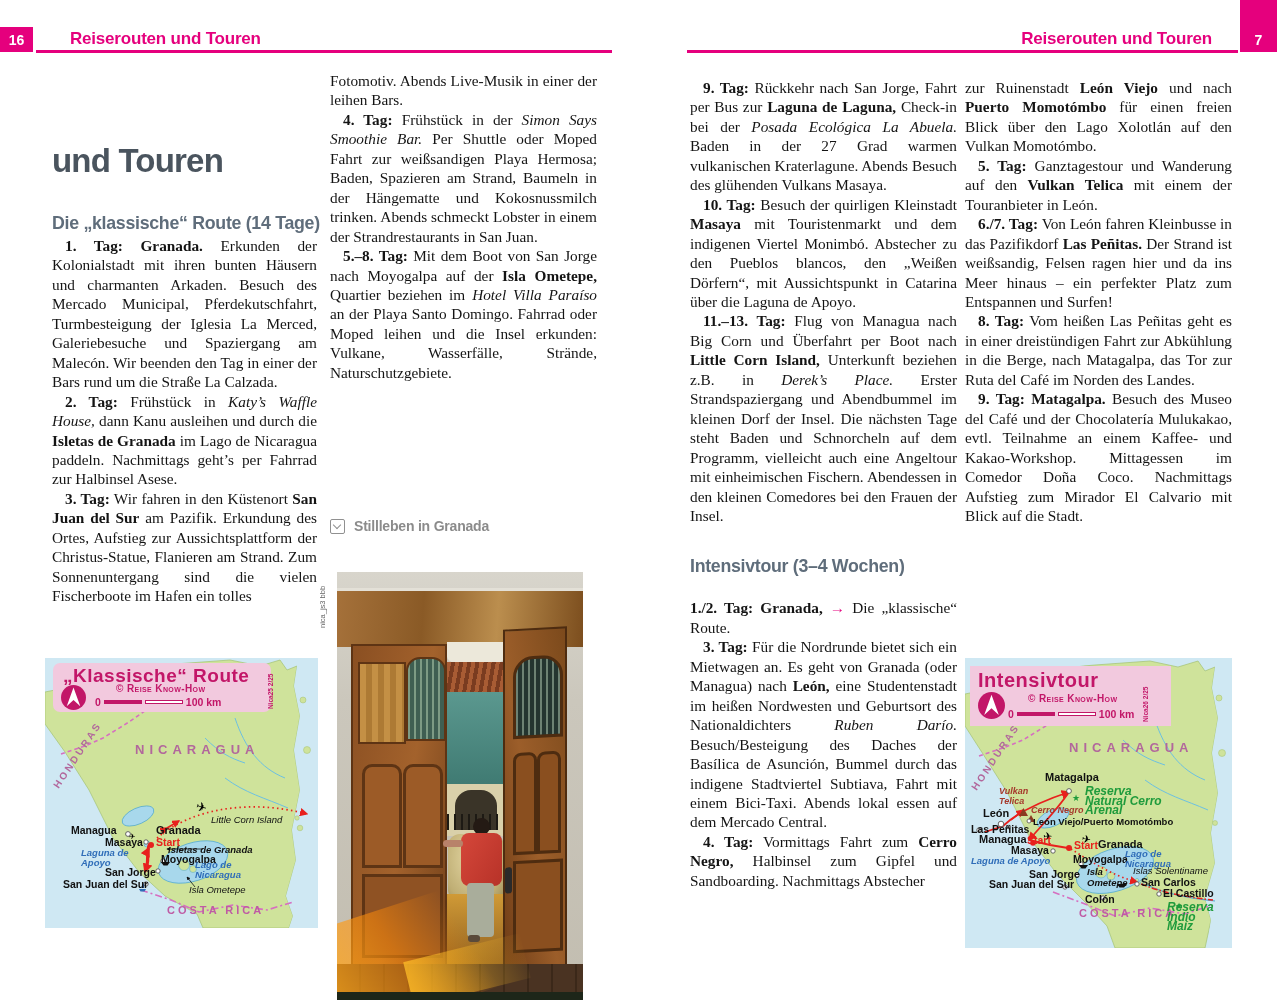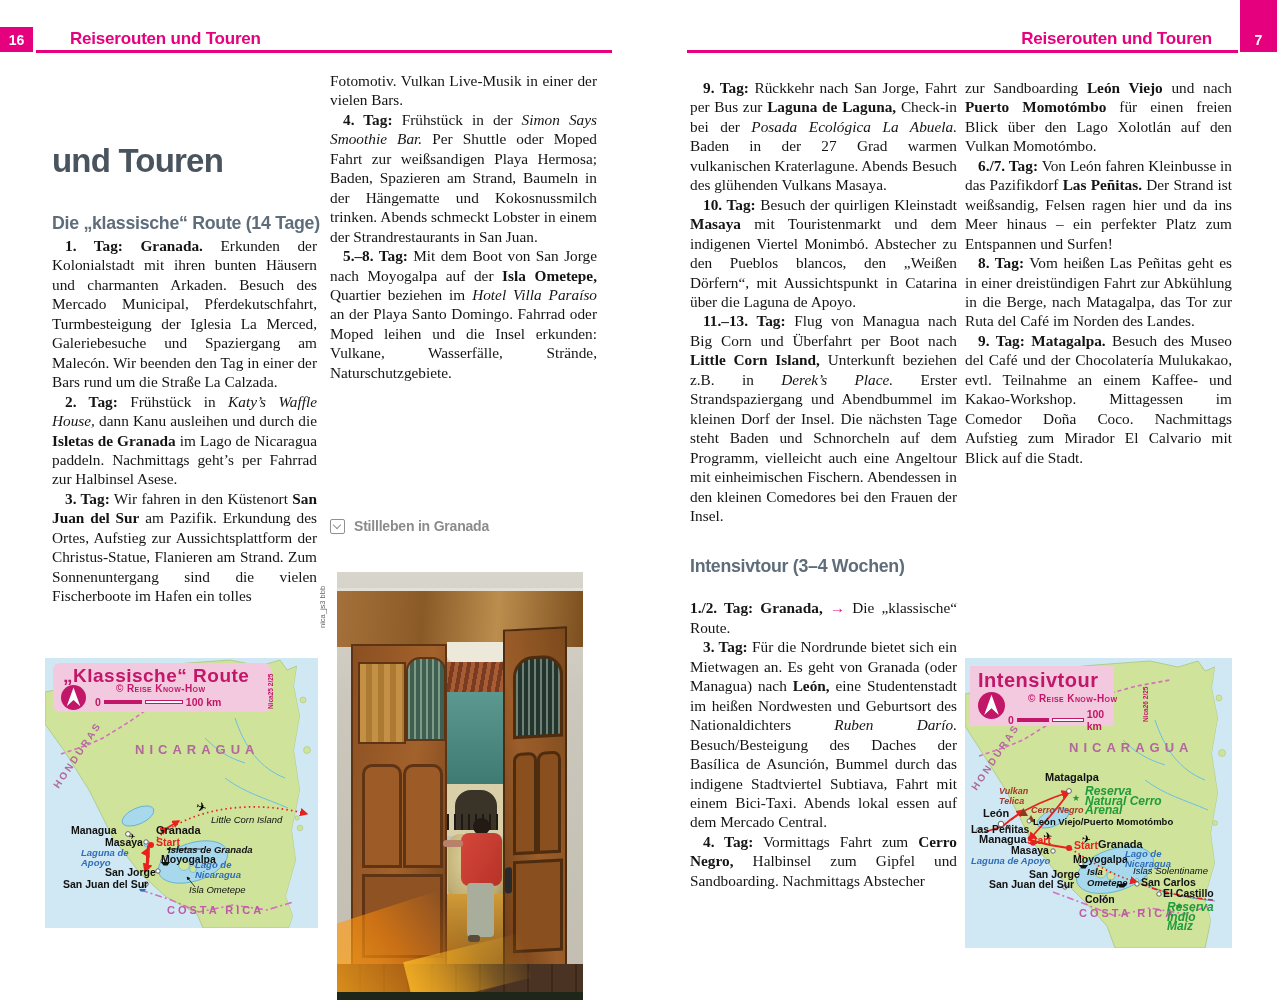--- a/index.html
+++ b/index.html
@@ -42,21 +42,21 @@
   .ph{position:absolute;}
   .credit{position:absolute;left:318px;top:628px;font:400 7.5px "Liberation Sans",sans-serif;color:#666;transform:rotate(-90deg);transform-origin:0 0;white-space:nowrap;}
 
   
   .map{position:absolute;overflow:hidden;}
   .map1{left:45px;top:658px;width:273px;height:270px;}
   .map2{left:965px;top:658px;width:267px;height:290px;}
   .map svg.base{position:absolute;left:0;top:0;}
   .titlebox{position:absolute;background:#f2c9de;}
   .tb1{left:8px;top:5px;width:218px;height:49px;border-radius:7px;}
-  .tb2{left:5px;top:8px;width:144px;height:60px;}
+  .tb2{left:5px;top:8px;width:201px;height:60px;}
   .map-title{position:absolute;font:700 19px "Liberation Sans",sans-serif;color:#c21668;letter-spacing:.5px;white-space:nowrap;}
   .mt1{left:10px;top:2px;}
   .mt2{left:8px;top:3px;font-size:20px;}
   .compass{position:absolute;}
   .copyright{position:absolute;font:700 10px "Liberation Sans",sans-serif;color:#c21668;font-variant:small-caps;letter-spacing:.4px;white-space:nowrap;}
   .scale{position:absolute;display:flex;align-items:center;gap:3px;font:700 10.5px "Liberation Sans",sans-serif;color:#c21668;}
   .bar-d{width:38px;height:4.5px;background:#c21668;}
   .bar-w{width:38px;height:4.5px;background:#fff;border:1px solid #c21668;box-sizing:border-box;}
   .mapcode{position:absolute;font:700 6.5px "Liberation Sans",sans-serif;color:#c21668;transform:rotate(-90deg);transform-origin:0 0;white-space:nowrap;}
 
@@ -83,21 +83,21 @@
 
 <h2 class="section section-16">Die „klassische“ Route (14 Tage)</h2>
 
 <div class="col col1-16">
   <p class="bp ind"><span class="b">1. Tag: Granada.</span><span> Erkunden der Kolonialstadt mit ihren bunten Häusern und charmanten Arkaden. Besuch des Mercado Municipal, Pferdekutschfahrt, Turmbesteigung der Iglesia La Merced, Galeriebesuche und Spaziergang am Malecón. Wir beenden den Tag in einer der Bars rund um die Straße La Calzada.</span></p>
   <p class="bp ind"><span class="b">2. Tag:</span><span> Frühstück in </span><span class="i">Katy’s Waffle House,</span><span> dann Kanu ausleihen und durch die </span><span class="b">Isletas de Granada</span><span> im Lago de Nicaragua paddeln. Nachmittags geht’s per Fahrrad zur Halbinsel Asese.</span></p>
   <p class="bp ind"><span class="b">3. Tag:</span><span> Wir fahren in den Küstenort </span><span class="b">San Juan del Sur</span><span> am Pazifik. Erkundung des Ortes, Aufstieg zur Aussichtsplattform der Christus-Statue, Flanieren am Strand. Zum Sonnenuntergang sind die vielen Fischerboote im Hafen ein tolles</span></p>
 </div>
 
 <div class="col col2-16">
-  <p class="bp"><span>Fotomotiv. Vulkan Live-Musik in einer der vielen Bars.</span></p>
+  <p class="bp"><span>Fotomotiv. Abends Live-Musik in einer der leihen Bars.</span></p>
   <p class="bp ind"><span class="b">4. Tag:</span><span> Frühstück in der </span><span class="i">Simon Says Smoothie Bar.</span><span> Per Shuttle oder Moped Fahrt zur weißsandigen Playa Hermosa; Baden, Spazieren am Strand, Baumeln in der Hängematte und Kokosnussmilch trinken. Abends schmeckt Lobster in einem der Strandrestaurants in San Juan.</span></p>
   <p class="bp ind"><span class="b">5.–8. Tag:</span><span> Mit dem Boot von San Jorge nach Moyogalpa auf der </span><span class="b">Isla Ometepe,</span><span> Quartier beziehen im </span><span class="i">Hotel Villa Paraíso</span><span> an der Playa Santo Domingo. Fahrrad oder Moped leihen und die Insel erkunden: Vulkane, Wasserfälle, Strände, Naturschutzgebiete.</span></p>
 </div>
 
 <div class="caption">
   <span class="cap-icon"></span>
   <span class="cap-text">Stillleben in Granada</span>
 </div>
 
 <span class="credit">nica_js3 bbb</span>
@@ -227,21 +227,22 @@
   <p class="bp ind"><span class="b">9. Tag:</span><span> Rückkehr nach San Jorge, Fahrt per Bus zur </span><span class="b">Laguna de Laguna,</span><span> Check-in bei der </span><span class="i">Posada Ecológica La Abuela.</span><span> Baden in der 27 Grad warmen vulkanischen Kraterlagune. Abends Besuch des glühenden Vulkans Masaya.</span></p>
   <p class="bp ind"><span class="b">10. Tag:</span><span> Besuch der quirligen Kleinstadt </span><span class="b">Masaya</span><span> mit Touristenmarkt und dem indigenen Viertel Monimbó. Abstecher zu den Pueblos blancos, den „Weißen Dörfern“, mit Aussichtspunkt in Catarina über die Laguna de Apoyo.</span></p>
   <p class="bp ind"><span class="b">11.–13. Tag:</span><span> Flug von Managua nach Big Corn und Überfahrt per Boot nach </span><span class="b">Little Corn Island,</span><span> Unterkunft beziehen z.B. in </span><span class="i">Derek’s Place.</span><span> Erster Strandspaziergang und Abendbummel im kleinen Dorf der Insel. Die nächsten Tage steht Baden und Schnorcheln auf dem Programm, vielleicht auch eine Angeltour mit einheimischen Fischern. Abendessen in den kleinen Comedores bei den Frauen der Insel.</span></p>
   <h2 class="section section-in">Intensivtour (3–4 Wochen)</h2>
   <p class="bp"><span class="b">1./2. Tag: Granada,</span><span style="color: rgb(229, 0, 125); font-weight: bold;"> → </span><span>Die „klassische“ Route.</span></p>
   <p class="bp ind"><span class="b">3. Tag:</span><span> Für die Nordrunde bietet sich ein Mietwagen an. Es geht von Granada (oder Managua) nach </span><span class="b">León,</span><span> eine Studentenstadt im heißen Nordwesten und Geburtsort des Nationaldichters </span><span class="i">Ruben Darío.</span><span> Besuch/Besteigung des Daches der Basílica de Asunción, Bummel durch das indigene Stadtviertel Subtiava, Fahrt mit einem Bici-Taxi. Abends lokal essen auf dem Mercado Central.</span></p>
   <p class="bp ind"><span class="b">4. Tag:</span><span> Vormittags Fahrt zum </span><span class="b">Cerro Negro,</span><span> Halbinsel zum Gipfel und Sandboarding. Nachmittags Abstecher</span></p>
 </div>
 
 <div class="col col2-17">
-  <p class="bp"><span>zur Sandboarding </span><span class="b">León Viejo</span><span> und nach </span><span class="b">Puerto Momotómbo</span><span> für einen freien Blick über den Lago Xolotlán auf den Vulkan Momotómbo.</span></p>
+  <p class="bp"><span>zur Ruinenstadt </span><span class="b">León Viejo</span><span> und nach </span><span class="b">Puerto Momotómbo</span><span> für einen freien Blick über den Lago Xolotlán auf den Vulkan Momotómbo.</span></p>
+  <p class="bp ind"><span class="b">5. Tag:</span><span> Ganztagestour und Wanderung auf den </span><span class="b">Vulkan Telica</span><span> mit einem der Touranbieter in León.</span></p>
   <p class="bp ind"><span class="b">6./7. Tag:</span><span> Von León fahren Kleinbusse in das Pazifikdorf </span><span class="b">Las Peñitas.</span><span> Der Strand ist weißsandig, Felsen ragen hier und da ins Meer hinaus – ein perfekter Platz zum Entspannen und Surfen!</span></p>
   <p class="bp ind"><span class="b">8. Tag:</span><span> Vom heißen Las Peñitas geht es in einer dreistündigen Fahrt zur Abkühlung in die Berge, nach Matagalpa, das Tor zur Ruta del Café im Norden des Landes.</span></p>
   <p class="bp ind"><span class="b">9. Tag: Matagalpa.</span><span> Besuch des Museo del Café und der Chocolatería Mulukakao, evtl. Teilnahme an einem Kaffee- und Kakao-Workshop. Mittagessen im Comedor Doña Coco. Nachmittags Aufstieg zum Mirador El Calvario mit Blick auf die Stadt.</span></p>
 </div>
 
 <div class="map map2">
   <svg class="base" width="267" height="290" viewBox="0 0 267 290">
     <rect width="267" height="290" fill="#cfe8f3"></rect>
     <path d="M0,36 L40,28 C70,16 100,9 130,7 L185,3 L213,9 L233,3 L240,13 L250,9 L247,30 L253,60 L247,95 L253,135 L246,175 L250,205 L240,240 L246,262 L240,290 L150,290 L142,268 L120,244 L92,216 L66,182 L42,134 L18,96 L0,68 Z" fill="#cfe39b" stroke="#a3c173" stroke-width="0.7"></path>
     <path d="M247,0 L267,0 L267,290 L242,290 L246,262 L240,240 L250,205 L246,175 L253,135 L247,95 L253,60 L247,30 L250,9 Z" fill="#cfe8f3"></path>

